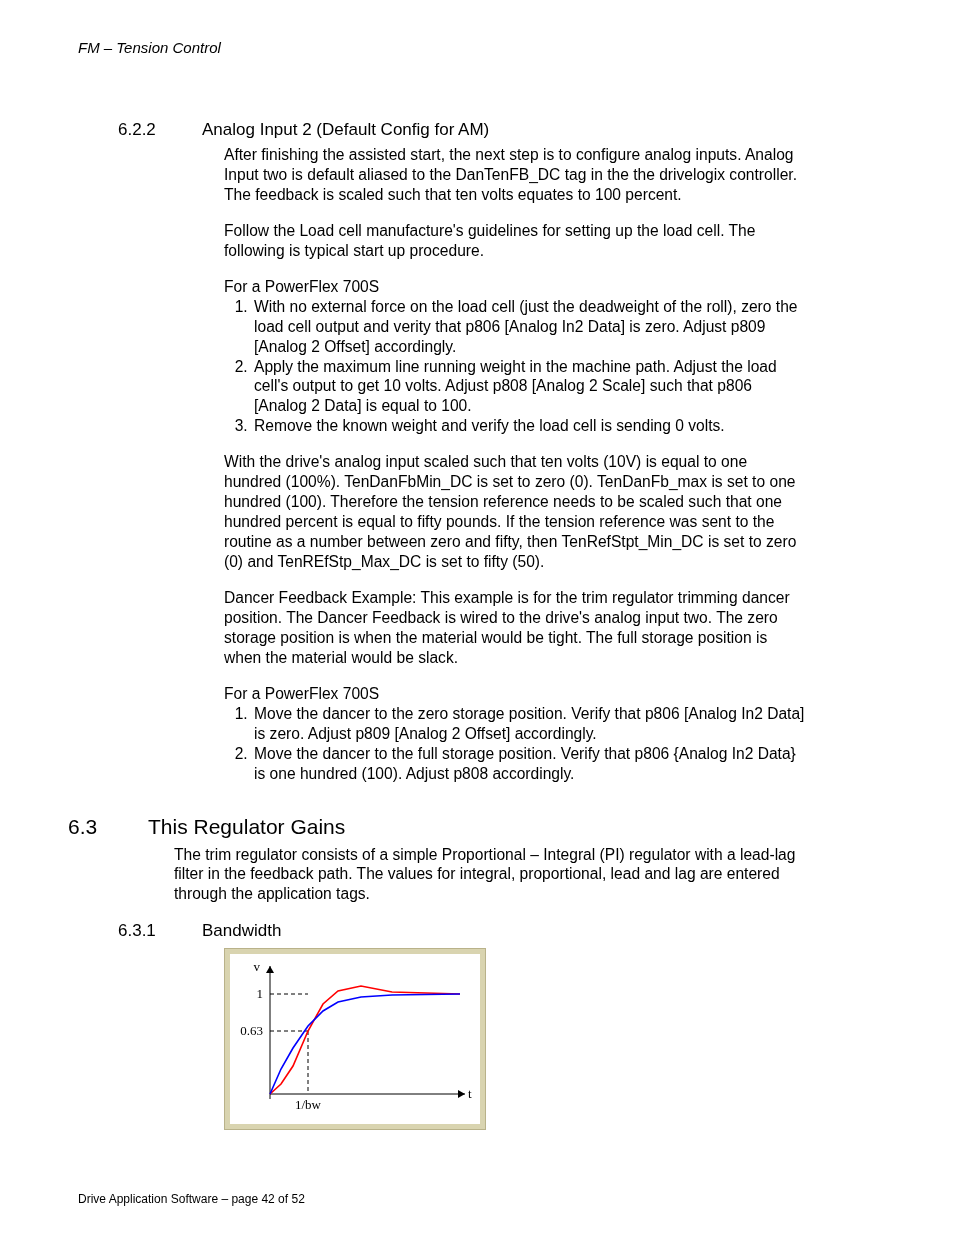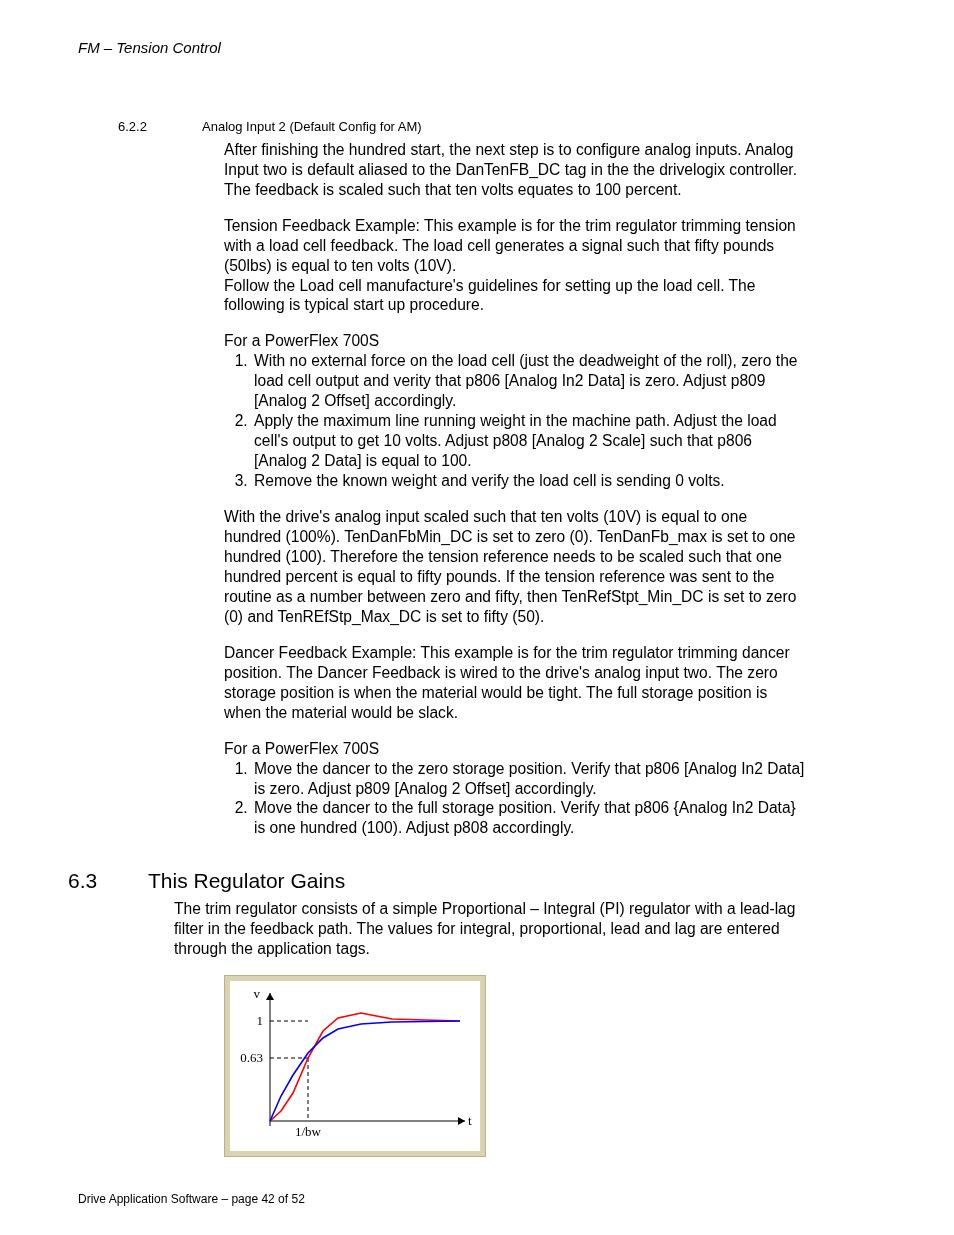--- a/index.html
+++ b/index.html
@@ -17,21 +17,21 @@
     box-sizing: border-box;
     padding: 38px 78px 47px 78px;
     position: relative;
   }
   .running-header {
     font-style: italic;
     font-size: 15px;
     margin-bottom: 62px;
   }
   h3.sub {
-    font-size: 13px;
+    font-size: 17px;
     font-weight: normal;
     margin: 0 0 4px 0;
     padding-left: 124px;
     text-indent: -42px;
   }
   h3.sub .num { display: inline-block; width: 42px; }
   h2.section {
     font-size: 21px;
     font-weight: normal;
     margin: 24px 0 4px 0;
@@ -81,23 +81,22 @@
 
 <div class="page">
 
   <div class="running-header">FM – Tension Control</div>
 
   <h3 class="sub">
     <span class="num">6.2.2</span><span>Analog Input 2 (Default Config for AM)</span>
   </h3>
 
   <div class="body-indent">
-    <p>After finishing the hundred start, the next step is to configure analog inputs.  Analog Input two is default aliased to the DanTenFB_DC tag in the the drivelogix controller.  The feedback is scaled such that ten volts equates to 100 percent.</p>
+    <p>After finishing the assisted start, the next step is to configure analog inputs.  Analog Input two is default aliased to the DanTenFB_DC tag in the the drivelogix controller.  The feedback is scaled such that ten volts equates to 100 percent.</p>
 
-    <p class="tight">Tension Feedback Example:  This example is for the trim regulator trimming tension with a load cell feedback.  The load cell generates a signal such that fifty pounds (50lbs) is equal to ten volts (10V).</p>
     <p>Follow the Load cell manufacture's guidelines for setting up the load cell.  The following is typical start up procedure.</p>
 
     <p class="tight">For a PowerFlex 700S</p>
     <ol>
       <li>With no external force on the load cell (just the deadweight of the roll), zero the load cell output and verity that p806 [Analog In2 Data] is zero.  Adjust p809 [Analog 2 Offset] accordingly.</li>
       <li>Apply the maximum line running weight in the machine path.  Adjust the load cell's output to get 10 volts.  Adjust p808 [Analog 2 Scale] such that p806 [Analog 2 Data] is equal to 100.</li>
       <li>Remove the known weight and verify the load cell is sending 0 volts.</li>
     </ol>
 
     <p>With the drive's analog input scaled such that ten volts (10V) is equal to one hundred (100%).  TenDanFbMin_DC is set to zero (0).  TenDanFb_max is set to one hundred (100).  Therefore the tension reference needs to be scaled such that one hundred percent is equal to fifty pounds.  If the tension reference was sent to the routine as a number between zero and fifty, then TenRefStpt_Min_DC is set to zero (0) and TenREfStp_Max_DC is set to fifty (50).</p>
@@ -111,20 +110,23 @@
     </ol>
   </div>
 
   <h2 class="section">
     <span class="num">6.3</span><span>This Regulator Gains</span>
   </h2>
   <div class="body-indent2">
     <p>The trim regulator consists of a simple Proportional – Integral (PI) regulator with a lead-lag filter in the feedback path.  The values for integral, proportional, lead and lag are entered through the application tags.</p>
   </div>
 
+  <h3 class="sub">
+    <span class="num">6.3.1</span><span>Bandwidth</span>
+  </h3>
 
   <div class="figure-wrap">
     <div class="figure">
       <div class="figure-inner">
         <svg width="250" height="170">
 
           <line x1="40" y1="140" x2="235" y2="140" stroke="#000" stroke-width="1"></line>
           <line x1="40" y1="145" x2="40" y2="12" stroke="#000" stroke-width="1"></line>
 
           <polygon points="235,140 228,136 228,144" fill="#000"></polygon>

